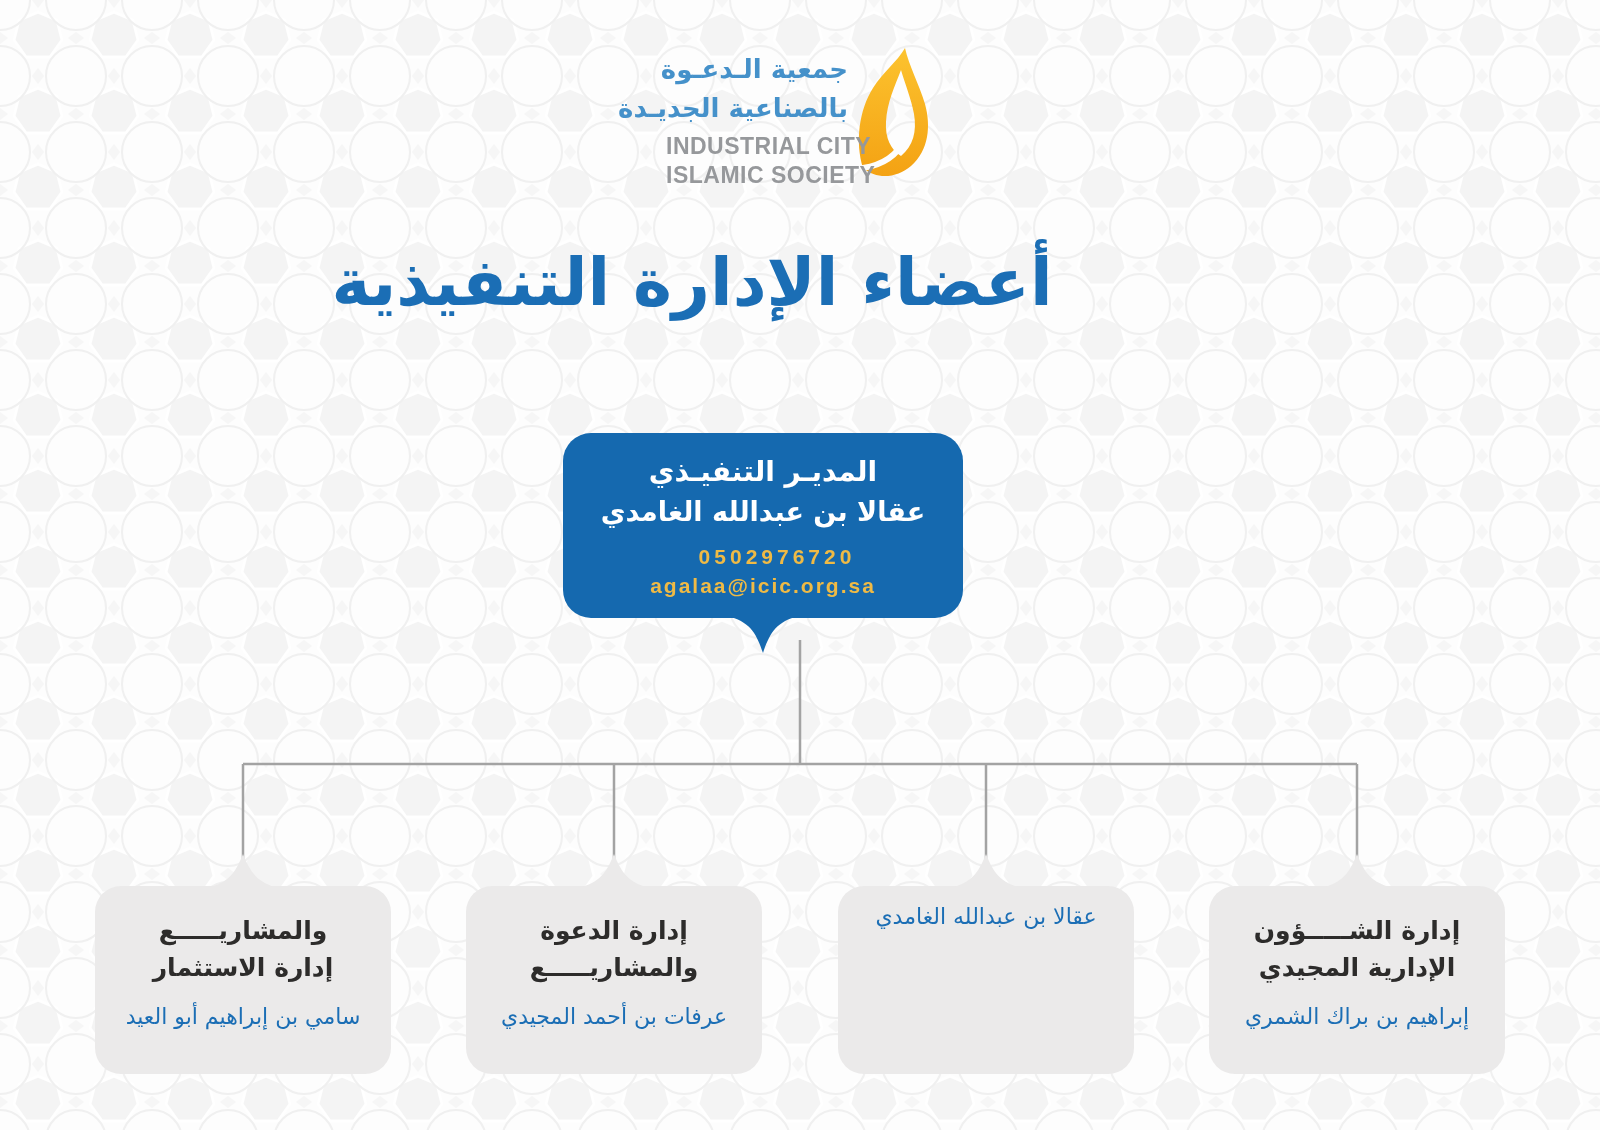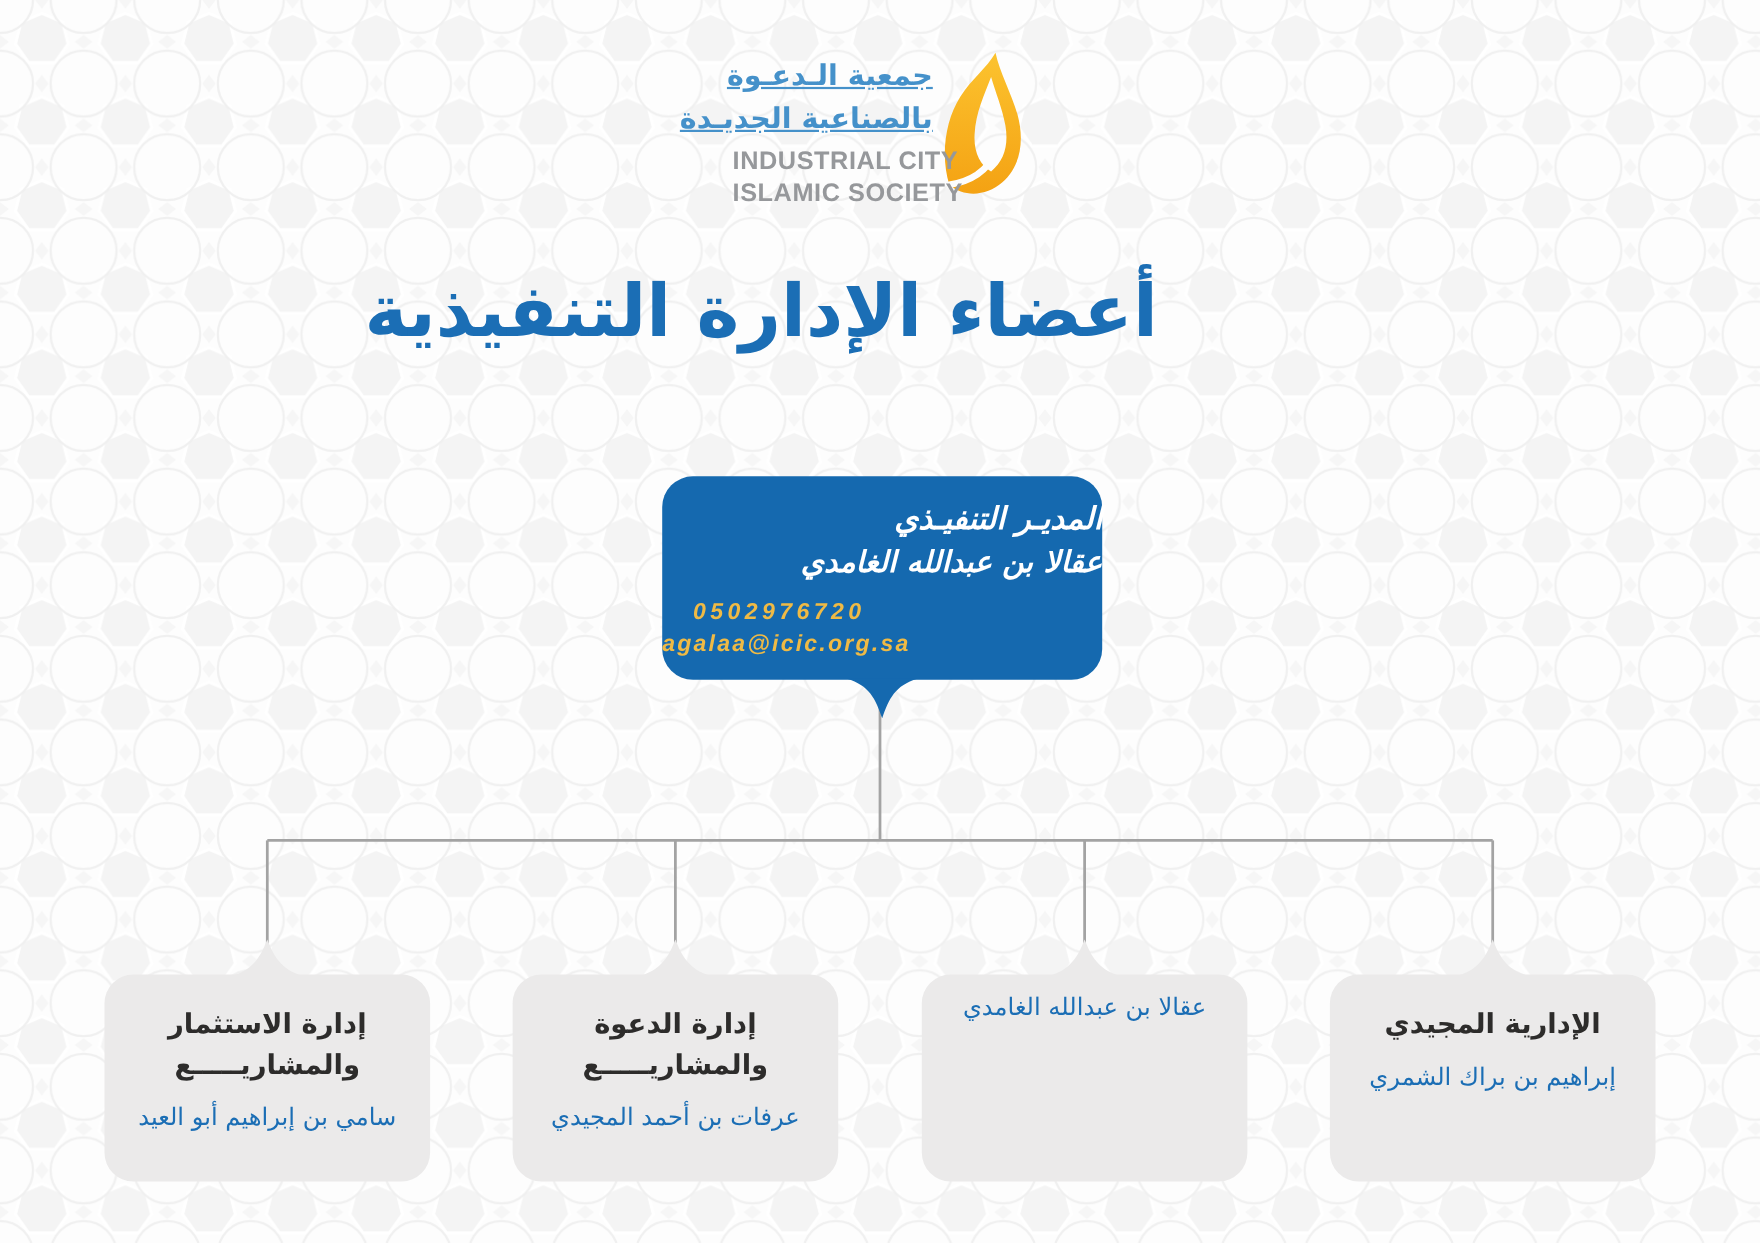--- a/index.html
+++ b/index.html
@@ -15,21 +15,20 @@
     position: absolute; inset: 0; z-index: 0;
   }
 
   
   .logo-ar {
     position: absolute; top: 50px; right: 752px;
     text-align: right; direction: rtl;
     color: #4591ca; font-weight: bold;
     font-size: 26px; line-height: 39px;
     z-index: 2;
-    text-decoration: underline;
   }
   .logo-en {
     position: absolute; top: 132px; left: 666px;
     color: #96989b; font-weight: bold;
     font-family: "Liberation Sans", sans-serif;
     font-size: 23px; line-height: 29px; letter-spacing: 0.5px;
     z-index: 2;
   }
   .flame { position: absolute; left: 852px; top: 46px; z-index: 2; }
 
@@ -39,25 +38,25 @@
     text-align: center; direction: rtl;
     font-size: 66px; font-weight: bold; color: #1b6eb5;
     z-index: 2;
   }
 
   
   .connectors { position: absolute; inset: 0; z-index: 1; }
 
   
   .root-node {
-    position: absolute; left: 602px; top: 433px;
+    position: absolute; left: 563px; top: 433px;
     width: 400px; height: 185px;
     background: #1569af; border-radius: 28px;
-    direction: rtl;
-    color: #ffffff; z-index: 3; font-style: italic;
+    text-align: center; direction: rtl;
+    color: #ffffff; z-index: 3;
   }
   .root-node .tail {
     position: absolute; left: 168px; top: 184px; width: 64px; height: 36px;
   }
   .root-role   { margin-top: 21px; font-size: 28px; font-weight: bold; line-height: 36px; }
   .root-name   { margin-top: 4px;  font-size: 27px; font-weight: bold; line-height: 36px; }
   .root-phone  { margin-top: 13px; font-size: 21px; font-weight: bold; letter-spacing: 4px;
                  color: #efba45; direction: ltr; line-height: 28px;
                  font-family: "Liberation Sans", sans-serif; padding-left: 28px; }
   .root-email  { font-size: 21px; font-weight: bold; letter-spacing: 2px;
@@ -167,22 +166,22 @@
   <svg class="tail" width="64" height="36" viewBox="0 0 64 36" xmlns="http://www.w3.org/2000/svg">
     <path d="M0,0 C20,6 26,18 32,36 C38,18 44,6 64,0 Z" fill="#1569af"></path>
   </svg>
 </div>
 
 <div class="child-node child-1" lang="ar">
   <svg class="bump" width="64" height="34" viewBox="0 0 64 34" xmlns="http://www.w3.org/2000/svg">
     <path d="M0,34 C20,28 26,16 32,1 C38,16 44,28 64,34 Z" fill="#ebeaea"></path>
   </svg>
   <div class="dept-title">
+    <div>والمشاريـــــع</div>
     <div>إدارة الاستثمار</div>
-    <div>والمشاريـــــع</div>
   </div>
   <div class="dept-name">سامي بن إبراهيم أبو العيد</div>
 </div>
 
 <div class="child-node child-2" lang="ar">
   <svg class="bump" width="64" height="34" viewBox="0 0 64 34" xmlns="http://www.w3.org/2000/svg">
     <path d="M0,34 C20,28 26,16 32,1 C38,16 44,28 64,34 Z" fill="#ebeaea"></path>
   </svg>
   <div class="dept-title">
     <div>إدارة الدعوة</div>
@@ -196,16 +195,17 @@
     <path d="M0,34 C20,28 26,16 32,1 C38,16 44,28 64,34 Z" fill="#ebeaea"></path>
   </svg>
   <div class="dept-name">عقالا بن عبدالله الغامدي</div>
 </div>
 
 <div class="child-node child-4" lang="ar">
   <svg class="bump" width="64" height="34" viewBox="0 0 64 34" xmlns="http://www.w3.org/2000/svg">
     <path d="M0,34 C20,28 26,16 32,1 C38,16 44,28 64,34 Z" fill="#ebeaea"></path>
   </svg>
   <div class="dept-title">
+    <div>إدارة الشـــــؤون</div>
     <div>الإدارية المجيدي</div>
   </div>
   <div class="dept-name">إبراهيم بن براك الشمري</div>
 </div>
 
 </body></html>

